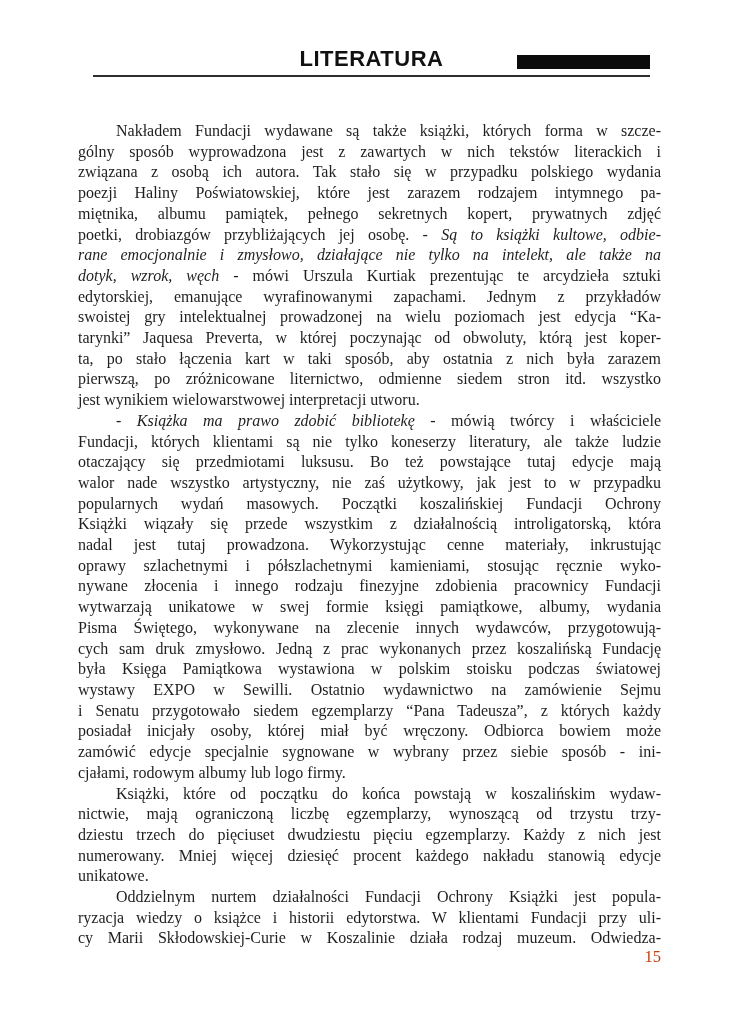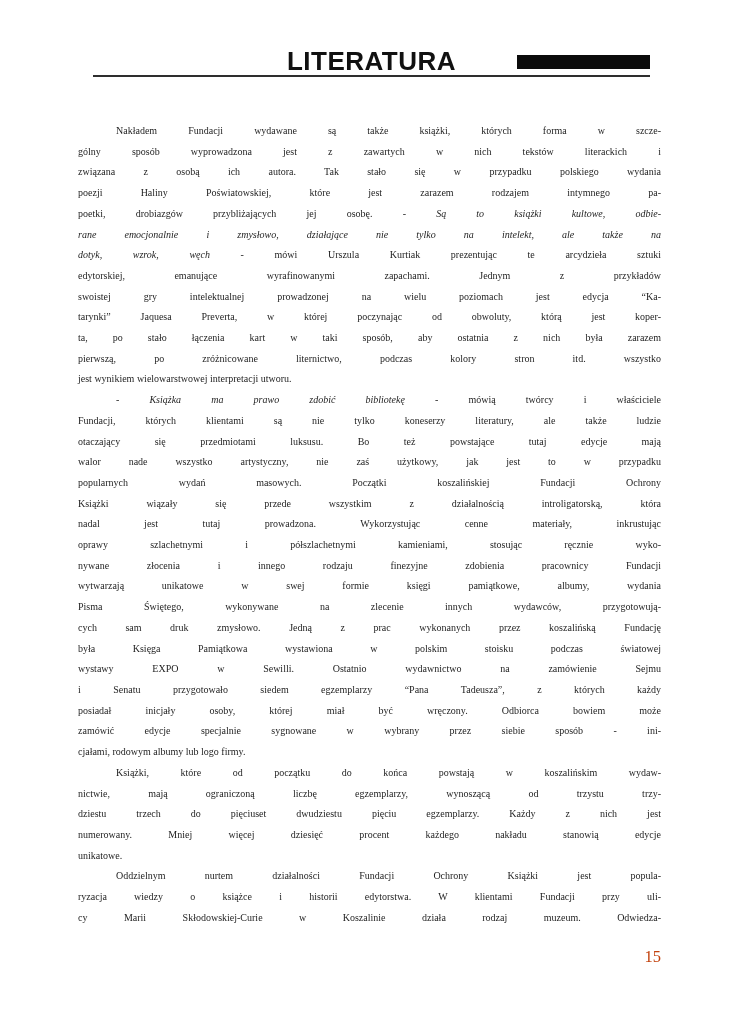--- a/index.html
+++ b/index.html
@@ -14,21 +14,21 @@
     overflow: hidden;
   }
   .header-title {
     position: absolute;
     left: 93px;
     top: 46px;
     width: 557px;
     text-align: center;
     font-family: "Liberation Sans", sans-serif;
     font-weight: bold;
-    font-size: 26px;
+    font-size: 22px;
     letter-spacing: 0.5px;
     color: #111111;
   }
   .header-bar {
     position: absolute;
     left: 517px;
     top: 55px;
     width: 133px;
     height: 14px;
     background: #0b0b0b;
@@ -39,21 +39,21 @@
     top: 75px;
     width: 557px;
     height: 2px;
     background: #2e2e2e;
   }
   .content {
     position: absolute;
     left: 78px;
     top: 121px;
     width: 583px;
-    font-size: 10px;
+    font-size: 16px;
     line-height: 20.7px;
   }
   .line {
     text-align: justify;
     text-align-last: justify;
   }
   .line.plain {
     text-align: left;
     text-align-last: left;
   }
@@ -78,28 +78,29 @@
   <div class="header-title">LITERATURA</div>
   <div class="header-bar"></div>
   <div class="header-rule"></div>
 
   <div class="content">
       <div class="paragraph">
         <div class="line indent"><span>Nakładem Fundacji wydawane są także książki, których forma w szcze-</span></div>
         <div class="line"><span>gólny sposób wyprowadzona jest z zawartych w nich tekstów literackich i</span></div>
         <div class="line"><span>związana z osobą ich autora. Tak stało się w przypadku polskiego wydania</span></div>
         <div class="line"><span>poezji Haliny Poświatowskiej, które jest zarazem rodzajem intymnego pa-</span></div>
+        <div class="line"><span>miętnika, albumu pamiątek, pełnego sekretnych kopert, prywatnych zdjęć</span></div>
         <div class="line"><span>poetki, drobiazgów przybliżających jej osobę. - </span><em>Są to książki kultowe, odbie-</em></div>
         <div class="line"><em>rane emocjonalnie i zmysłowo, działające nie tylko na intelekt, ale także na</em></div>
         <div class="line"><em>dotyk, wzrok, węch</em><span> - mówi Urszula Kurtiak prezentując te arcydzieła sztuki</span></div>
         <div class="line"><span>edytorskiej, emanujące wyrafinowanymi zapachami. Jednym z przykładów</span></div>
         <div class="line"><span>swoistej gry intelektualnej prowadzonej na wielu poziomach jest edycja “Ka-</span></div>
         <div class="line"><span>tarynki” Jaquesa Preverta, w której poczynając od obwoluty, którą jest koper-</span></div>
         <div class="line"><span>ta, po stało łączenia kart w taki sposób, aby ostatnia z nich była zarazem</span></div>
-        <div class="line"><span>pierwszą, po zróżnicowane liternictwo, podczas kolory stron itd. wszystko</span></div>
+        <div class="line"><span>pierwszą, po zróżnicowane liternictwo, odmienne siedem stron itd. wszystko</span></div>
         <div class="line plain"><span>jest wynikiem wielowarstwowej interpretacji utworu.</span></div>
       </div>
       <div class="paragraph">
         <div class="line indent"><em>- Książka ma prawo zdobić bibliotekę</em><span> - mówią twórcy i właściciele</span></div>
         <div class="line"><span>Fundacji, których klientami są nie tylko koneserzy literatury, ale także ludzie</span></div>
         <div class="line"><span>otaczający się przedmiotami luksusu. Bo też powstające tutaj edycje mają</span></div>
         <div class="line"><span>walor nade wszystko artystyczny, nie zaś użytkowy, jak jest to w przypadku</span></div>
         <div class="line"><span>popularnych wydań masowych. Początki koszalińskiej Fundacji Ochrony</span></div>
         <div class="line"><span>Książki wiązały się przede wszystkim z działalnością introligatorską, która</span></div>
         <div class="line"><span>nadal jest tutaj prowadzona. Wykorzystując cenne materiały, inkrustując</span></div>

